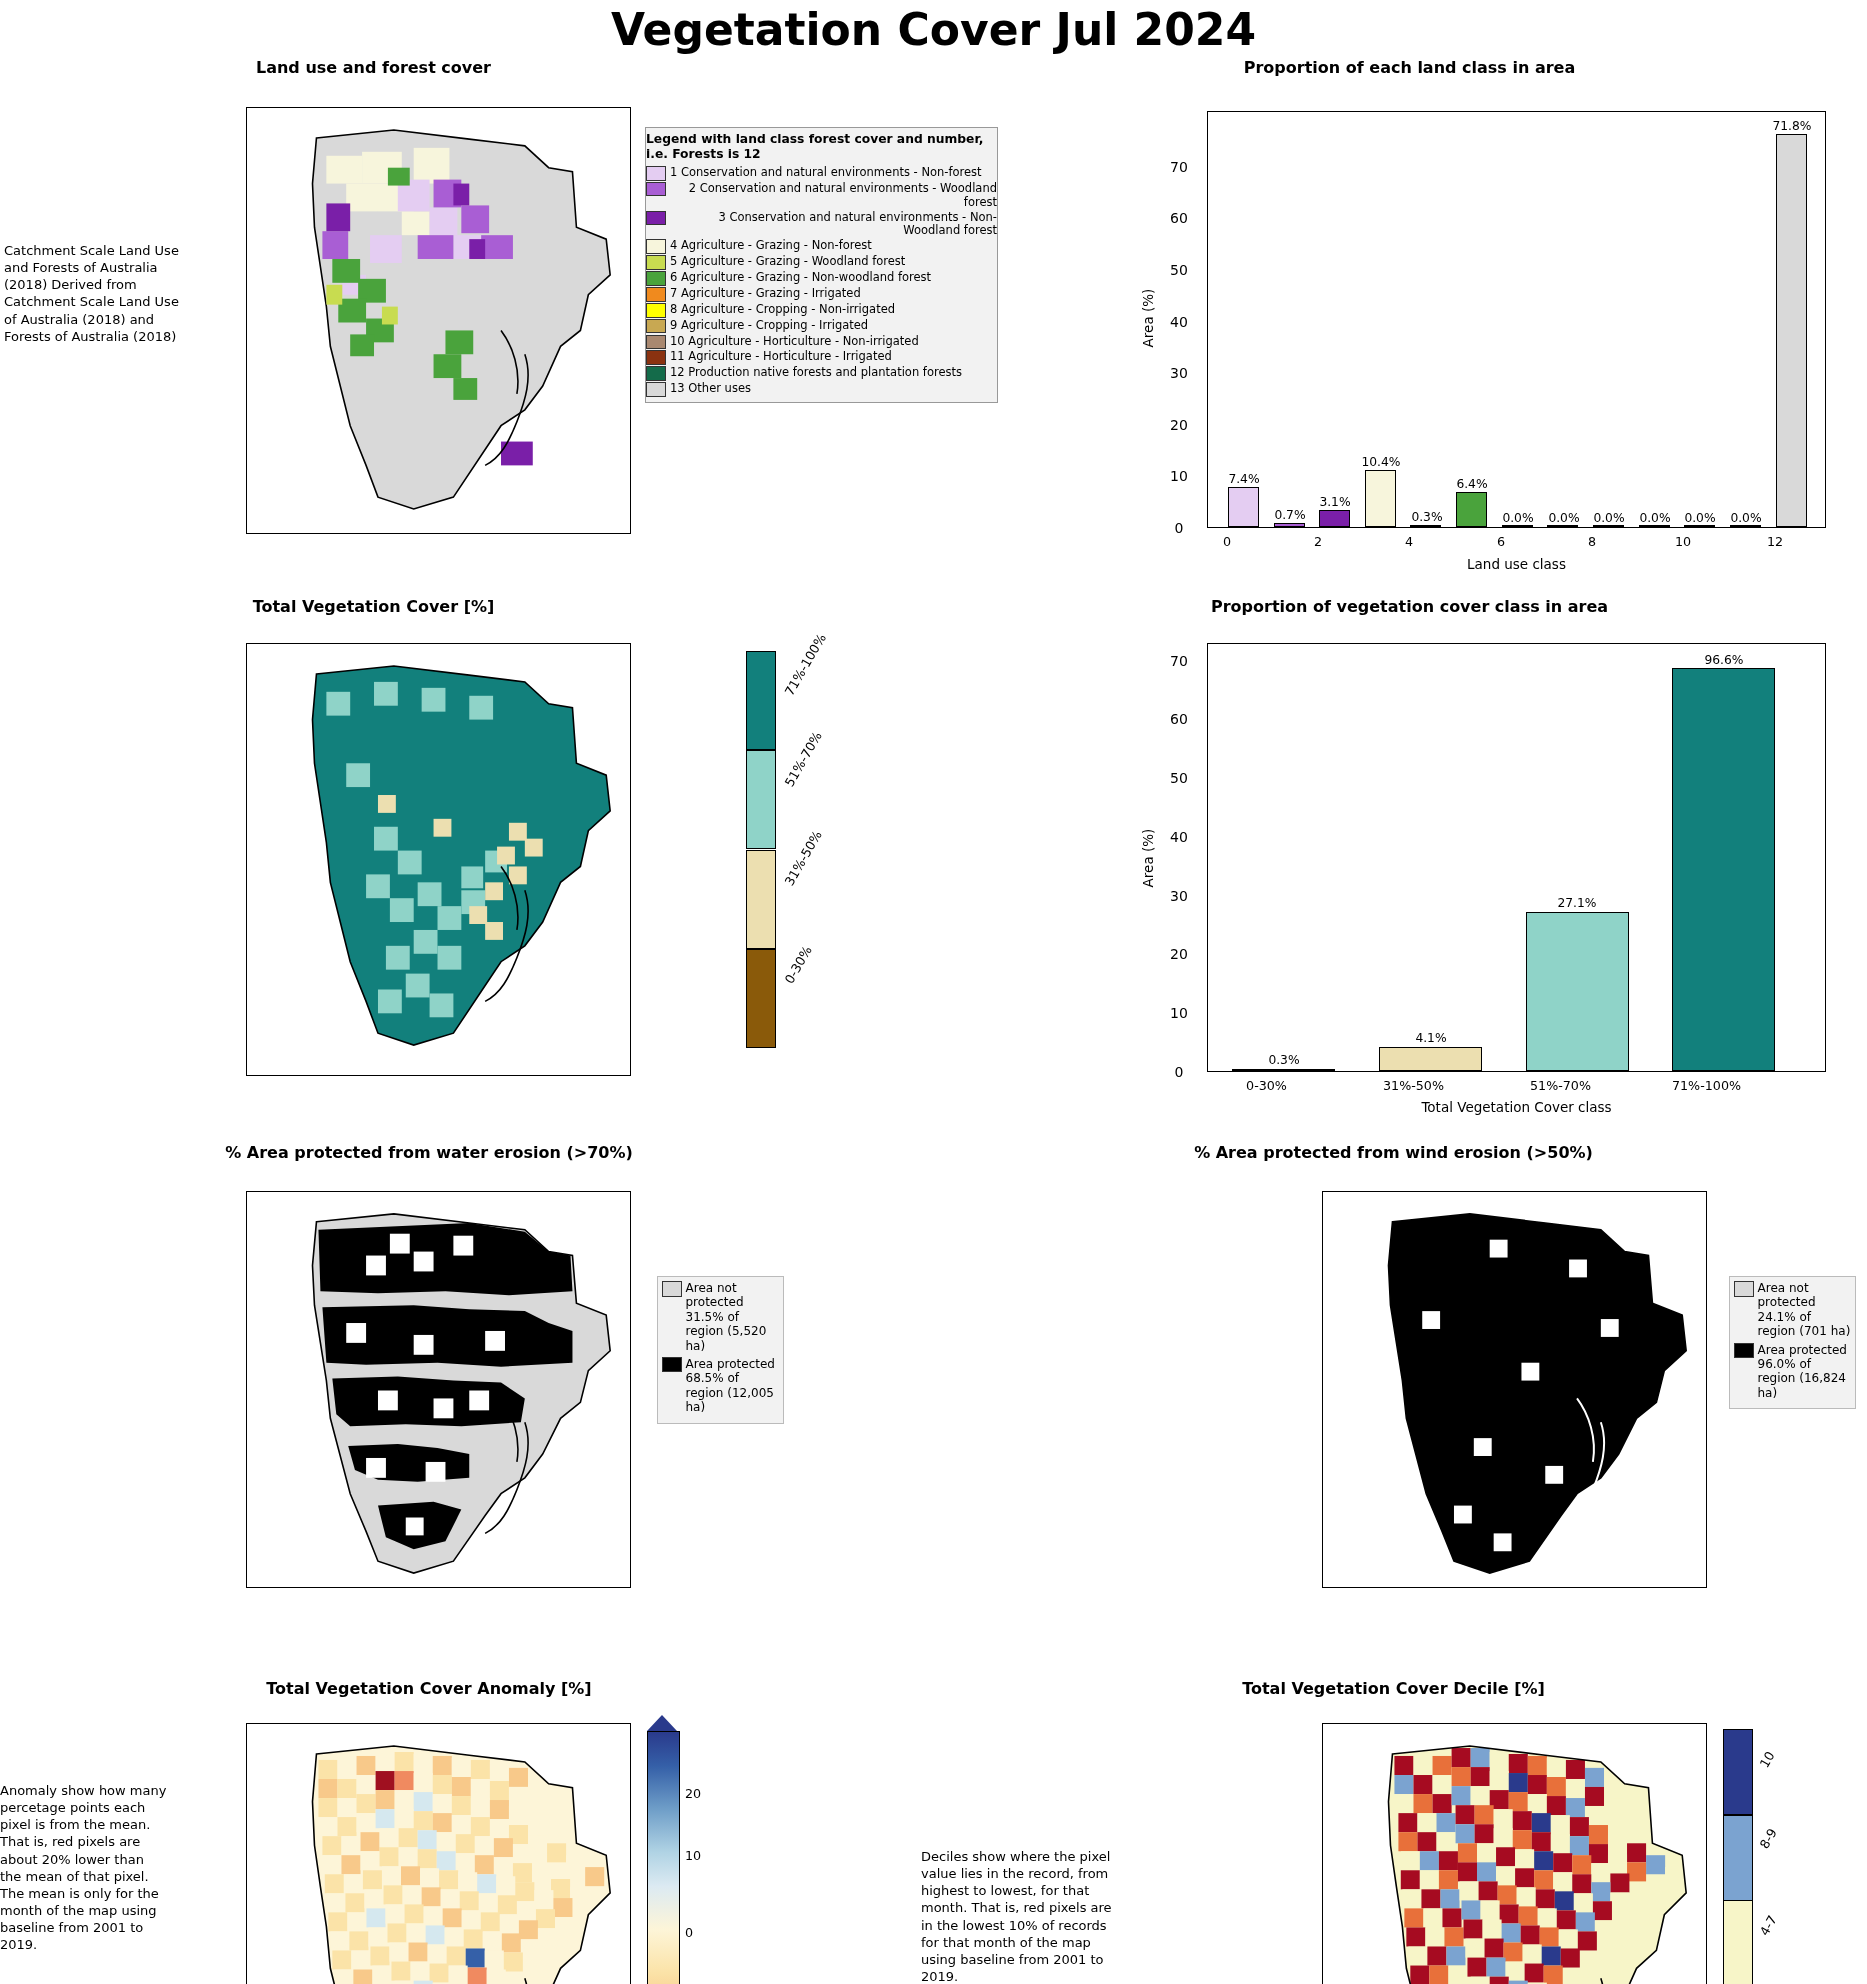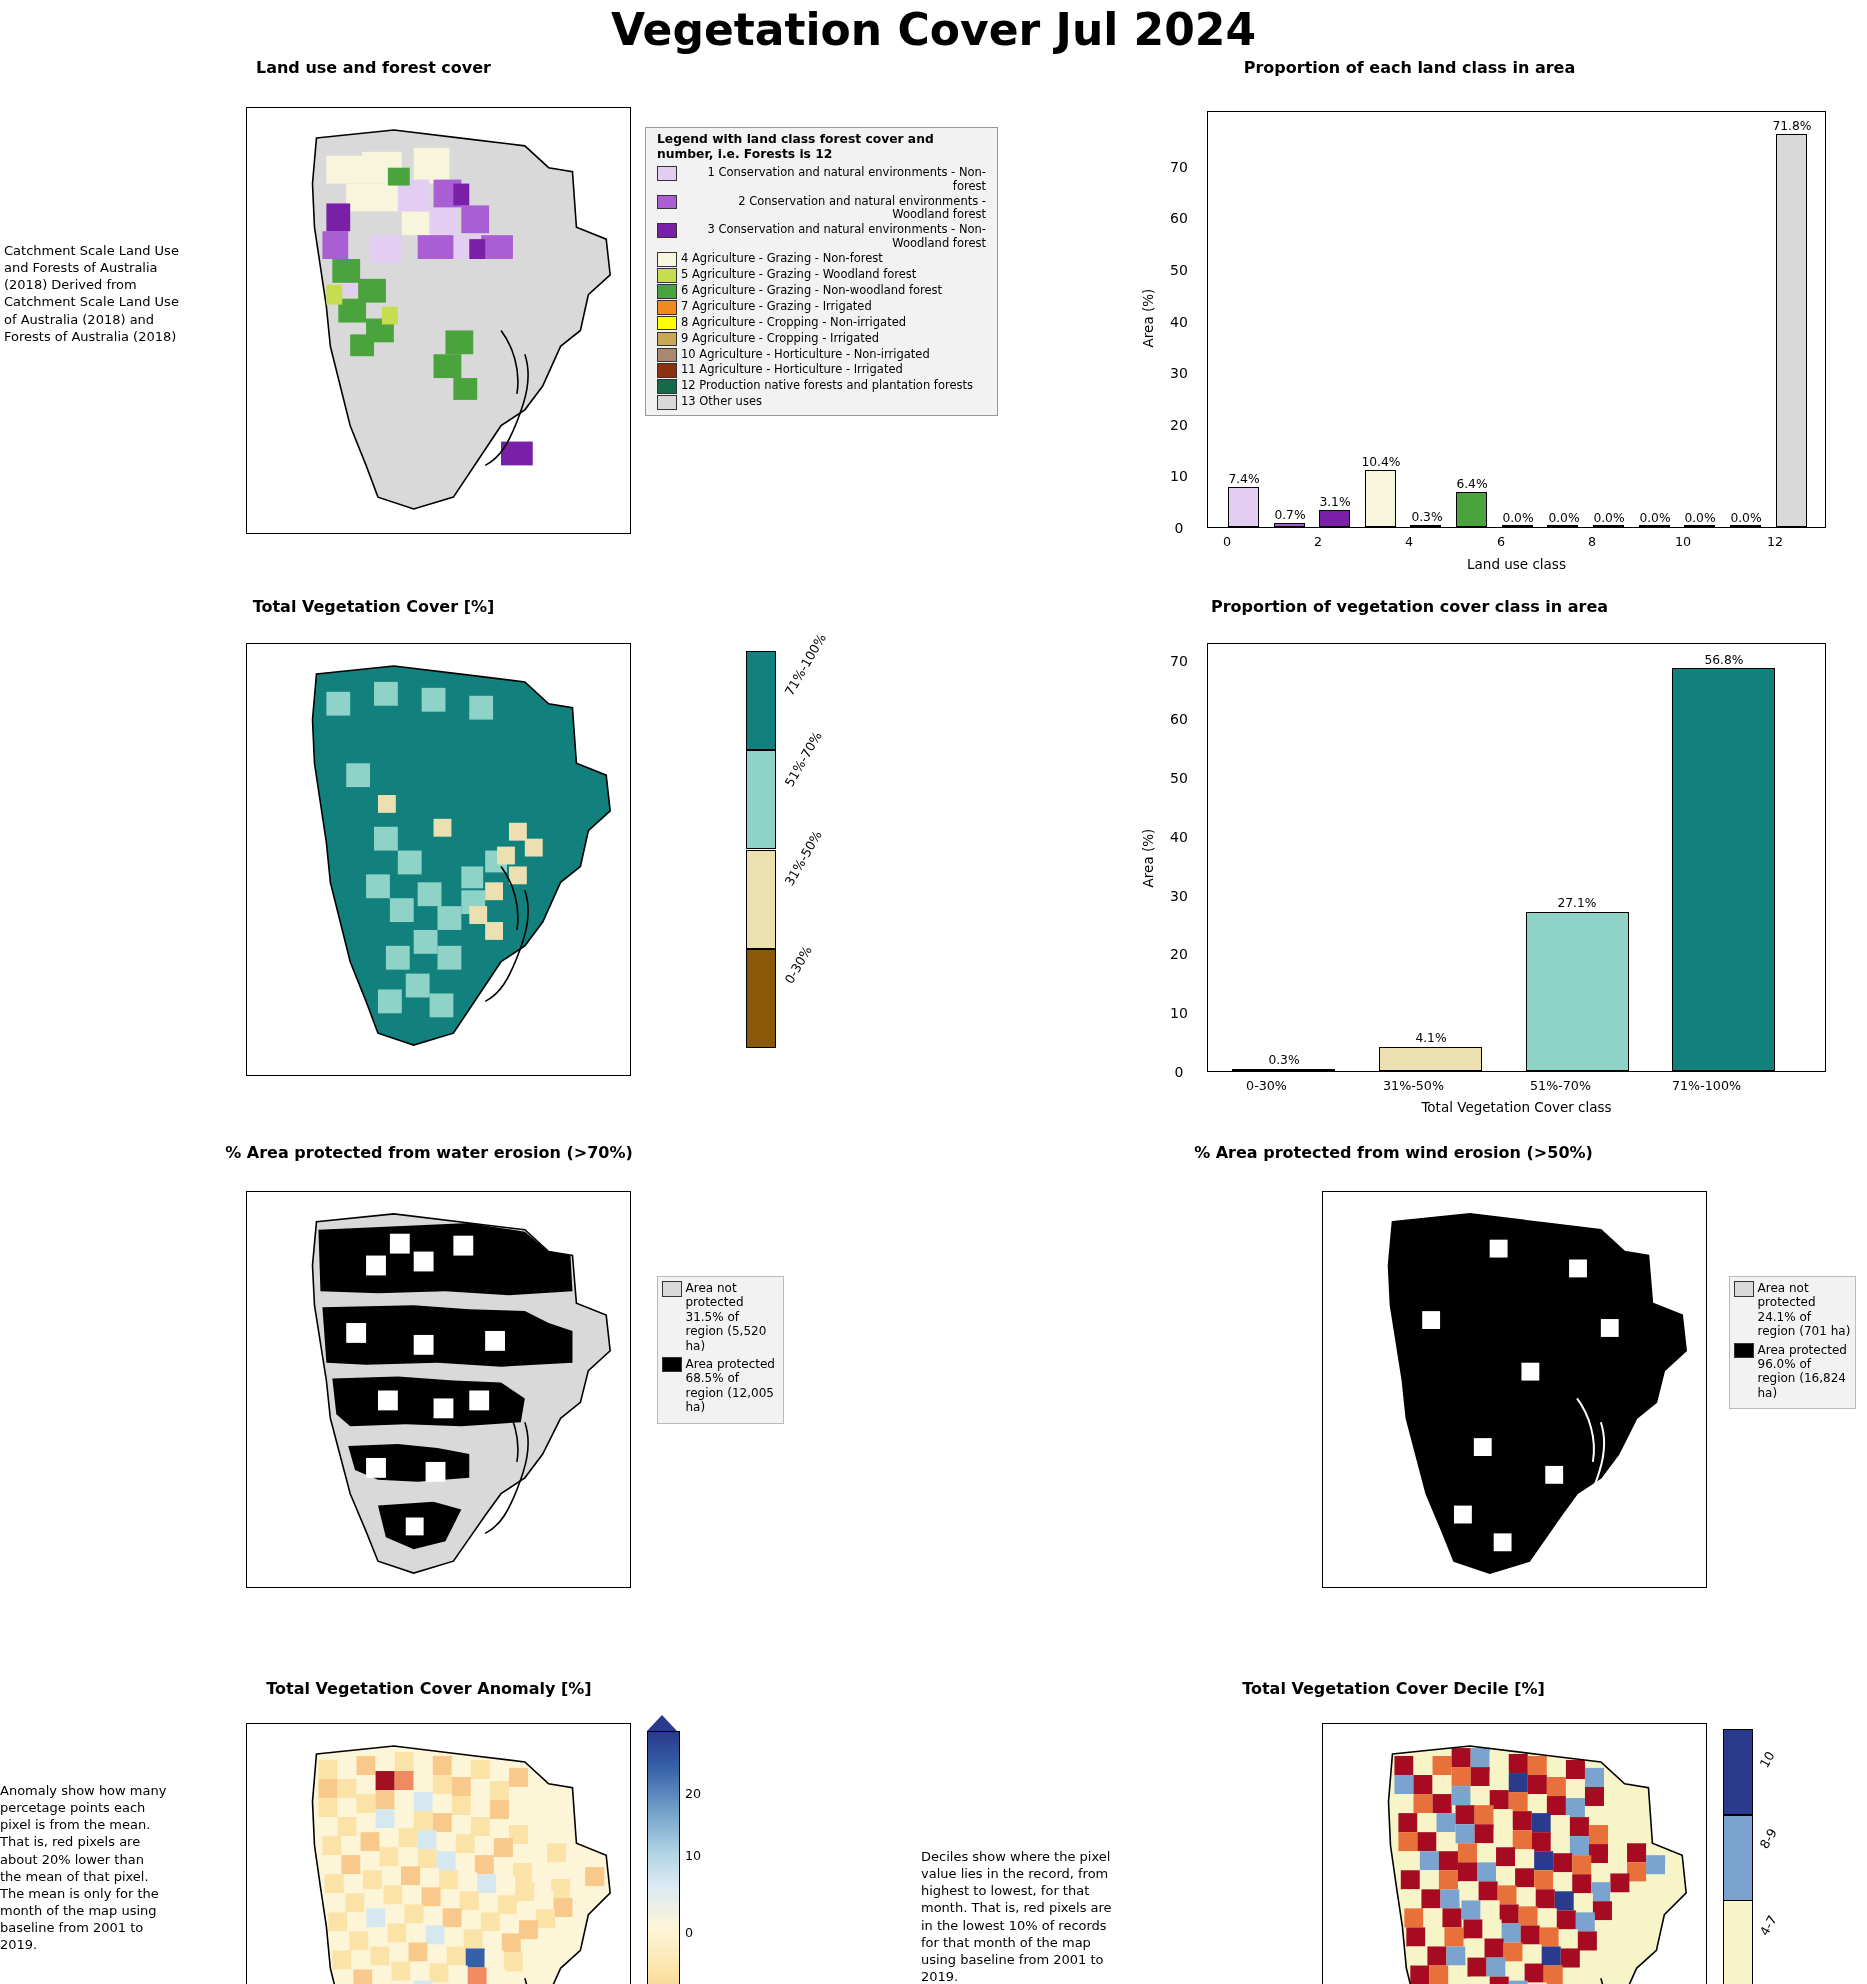--- a/index.html
+++ b/index.html
@@ -37,21 +37,21 @@
   .axis-name-v {
     font-size:13.5px; text-align:center;
     transform:rotate(-90deg); transform-origin:50% 50%;
   }
   .bar { position:absolute; bottom:0; border:0.8px solid #000; box-sizing:border-box; }
   .barlbl { position:absolute; font-size:12.3px; text-align:center; }
 
   
   .legend-box {
     position:absolute; background:#f2f2f2; border:0.8px solid #999; box-sizing:border-box;
-    padding:4px 11px;
+    padding:4px 0;
   }
   .legend-head { font-size:12.3px; font-weight:bold; line-height:1.25; margin-bottom:3.2px; }
   .legend-row { display:flex; align-items:flex-start; margin-bottom:1.2px; }
   .legend-swatch { width:18px; height:12.7px; border:0.4px solid #333; margin-right:4px; flex:none; }
   .legend-text { font-size:11.5px; line-height:1.2;text-align:right; }
 
   .cbar-seg { position:absolute; border:0.8px solid #000; box-sizing:border-box; }
   .cbar-lbl { position:absolute; font-size:12.7px; white-space:nowrap; }
 
   .pbox {
@@ -287,21 +287,21 @@
 
 <div class="axisbox" style="left:1207px; top:643px; width:619px; height:429px;">
   <div class="bar" style="left:24px; width:103px; height:2px; background:#8a5a0a;"></div>
   <div class="bar" style="left:171px; width:103px; height:24px; background:#ecdfb0;"></div>
   <div class="bar" style="left:318px; width:103px; height:159px; background:#8fd3c8;"></div>
   <div class="bar" style="left:464px; width:103px; height:403px; background:#12807c;"></div>
 
   <div class="barlbl" style="left:48px; width:56px; top:409px;">0.3%</div>
   <div class="barlbl" style="left:195px; width:56px; top:387px;">4.1%</div>
   <div class="barlbl" style="left:341px; width:56px; top:252px;">27.1%</div>
-  <div class="barlbl" style="left:488px; width:56px; top:8.7px;">56.8%</div>
+  <div class="barlbl" style="left:488px; width:56px; top:8.7px;">96.6%</div>
 </div>
 
 <div class="abs tick-label-r" style="left:1159px; top:1064px; width:40px;">0</div>
 <div class="abs tick-label-r" style="left:1159px; top:1005px; width:40px;">10</div>
 <div class="abs tick-label-r" style="left:1159px; top:946px; width:40px;">20</div>
 <div class="abs tick-label-r" style="left:1159px; top:888px; width:40px;">30</div>
 <div class="abs tick-label-r" style="left:1159px; top:829px; width:40px;">40</div>
 <div class="abs tick-label-r" style="left:1159px; top:770px; width:40px;">50</div>
 <div class="abs tick-label-r" style="left:1159px; top:711px; width:40px;">60</div>
 <div class="abs tick-label-r" style="left:1159px; top:653px; width:40px;">70</div>

